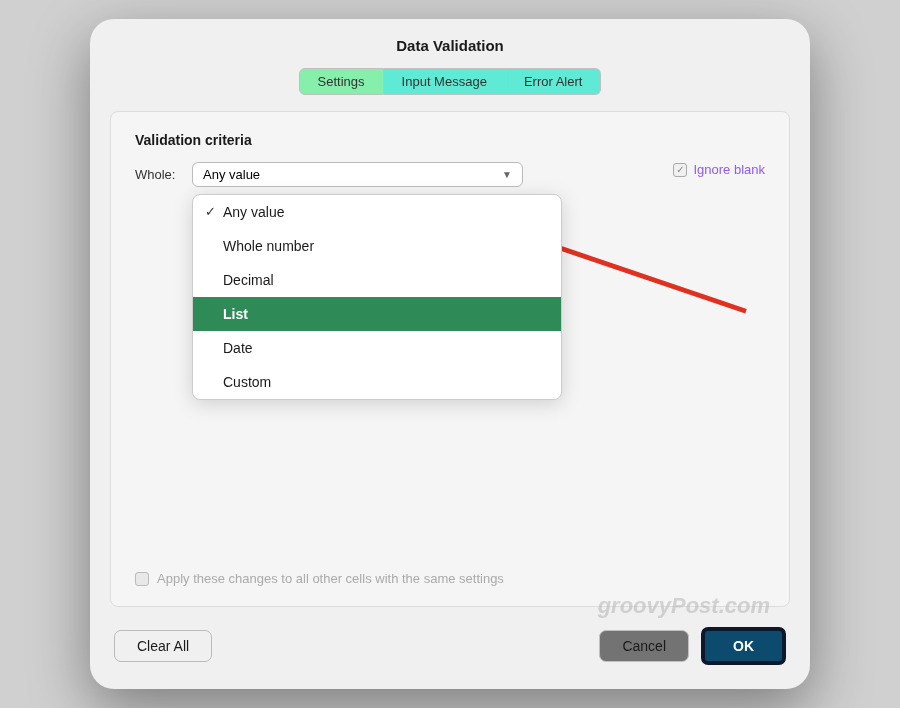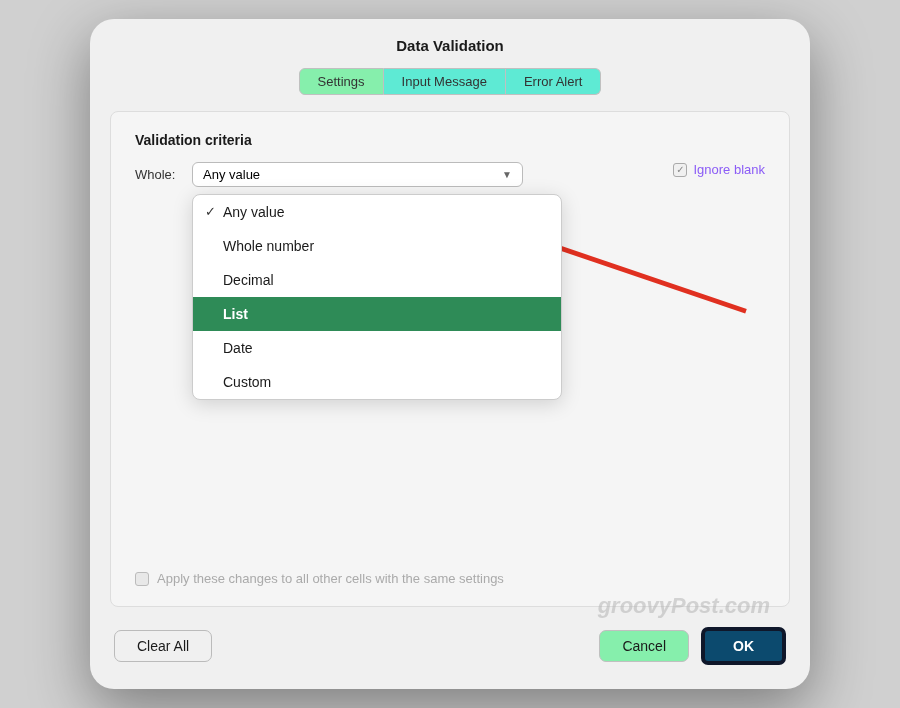--- a/index.html
+++ b/index.html
@@ -232,21 +232,21 @@
       border-radius: 7px;
       font-size: 14px;
       font-weight: 500;
       cursor: pointer;
       border: 1px solid #bbb;
       background: #f0f0f0;
       color: #1a1a1a;
     }
 
     .btn-cancel {
-      background: #86efac;
+      background: #737373;
       border: 1px solid #c0c0c0;
     }
 
     .btn-ok {
       background: #0c4a6e;
       color: white;
       border: 4px solid #0f172a;
       font-weight: 600;
       padding: 7px 28px;
     }

